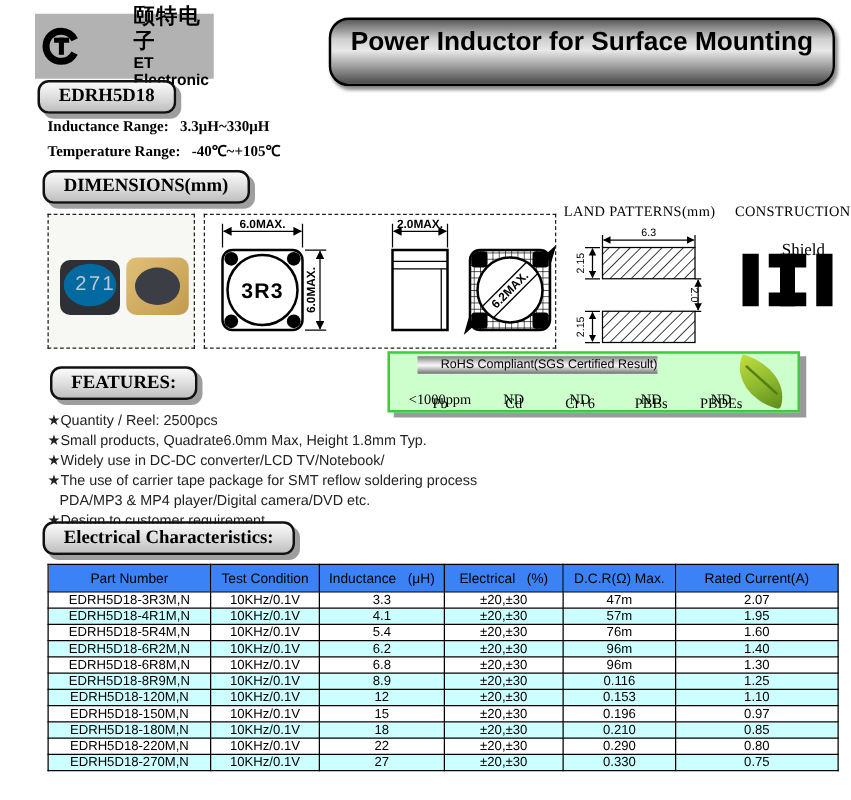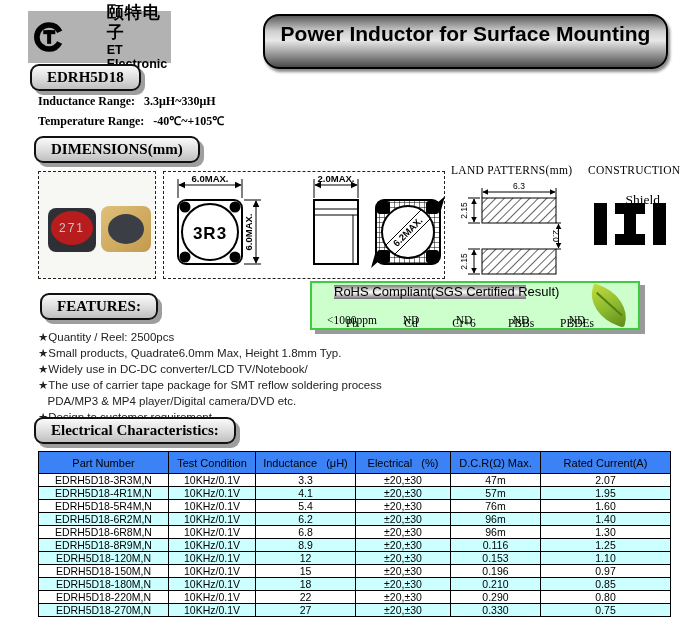--- a/index.html
+++ b/index.html
@@ -47,22 +47,22 @@
   .spec-line .val{ margin-left:9px; }
 
   
   .photo-box{
     position:absolute; left:38px; top:171px; width:118px; height:108px;
     border:1px dashed #222; background:#f7f7f4;
   }
   .comp1{ position:absolute; left:9px; top:36px; width:48px; height:44px;
     background:#2e3036; border-radius:8px; }
   .comp1-top{ position:absolute; left:3px; top:3px; width:42px; height:34px;
-    background:#b91c1c; border-radius:50%;
-    color:#c3c7cf; font-size:12px; letter-spacing:2px; text-align:center; line-height:34px; }
+    background:#0369a1; border-radius:50%;
+    color:#c3c7cf; font-size:16px; letter-spacing:2px; text-align:right; line-height:34px; }
   .comp2{ position:absolute; left:62px; top:34px; width:50px; height:46px;
     background:linear-gradient(135deg,#e0c078,#c29a4e); border-radius:8px; }
   .comp2-core{ position:absolute; left:7px; top:8px; width:36px; height:30px;
     background:#3c3e46; border-radius:50%; }
 
   .drawing-box{
     position:absolute; left:163px; top:171px; width:282px; height:108px;
     border:1px dashed #222; background:#fff;
   }
 
@@ -89,21 +89,21 @@
   .sh-c{ left:30px; top:0; width:12px; height:42px; }
 
   
   .rohs-box{
     position:absolute; left:310px; top:281px; width:330px; height:49px;
     background:#ccffcc; border:2px solid #3ecb3e; box-shadow:5px 4px 0 #9a9a9a;
   }
   .rohs-banner{
     position:absolute; left:22px; top:2px; width:192px; height:14px;
     background:linear-gradient(180deg,#7d7d7d 0%,#ededed 45%,#f4f4f4 55%,#6f6f6f 100%);
-    font-size:13px; text-align:left; line-height:14px; white-space:nowrap;
+    font-size:10px; text-align:right; line-height:14px; white-space:nowrap;
   }
   .rohs-row{
     position:absolute; left:4px; display:grid;
     grid-template-columns:72px 46px 60px 54px 58px;
     font-family:"Liberation Serif",serif; font-size:11.5px; text-align:center;
   }
   .rohs-subs{ top:34px; } .rohs-lims{ top:31px; }
   .leaf-icon{
     position:absolute; right:8px; top:6px; width:42px; height:33px;
     background:linear-gradient(135deg,#c4dd3f 0%,#8ab82e 55%,#5f8a18 100%);

